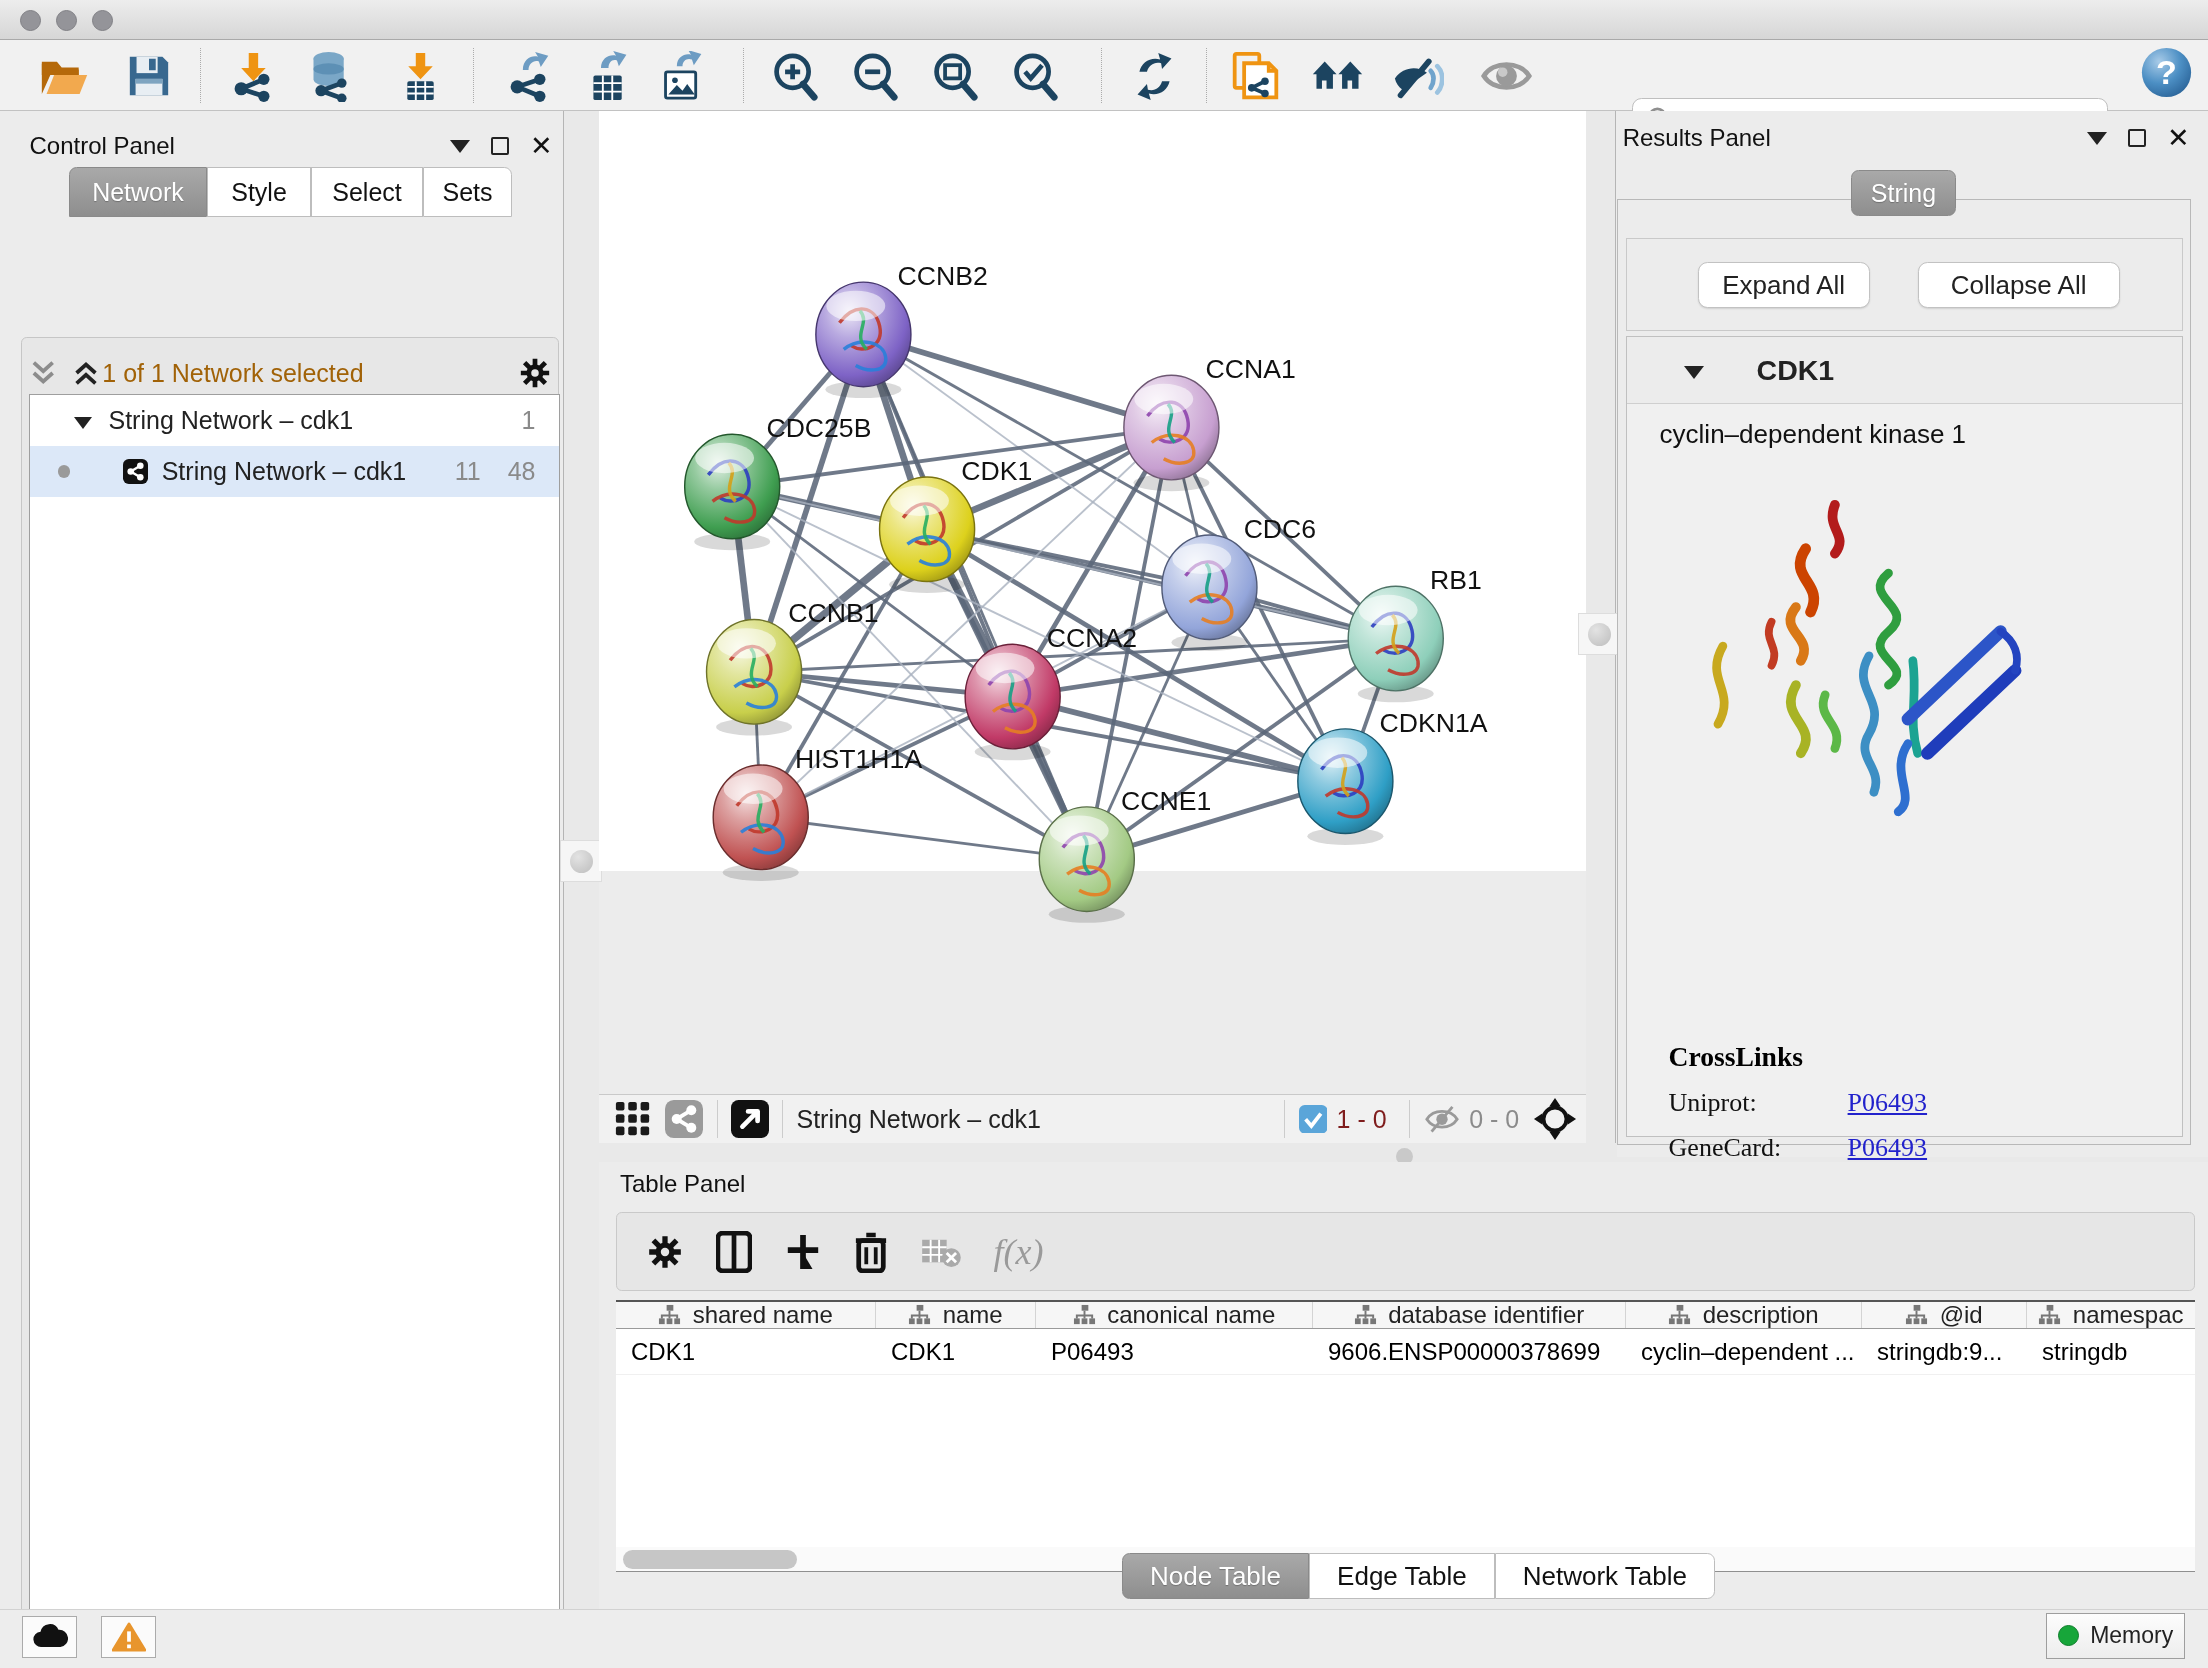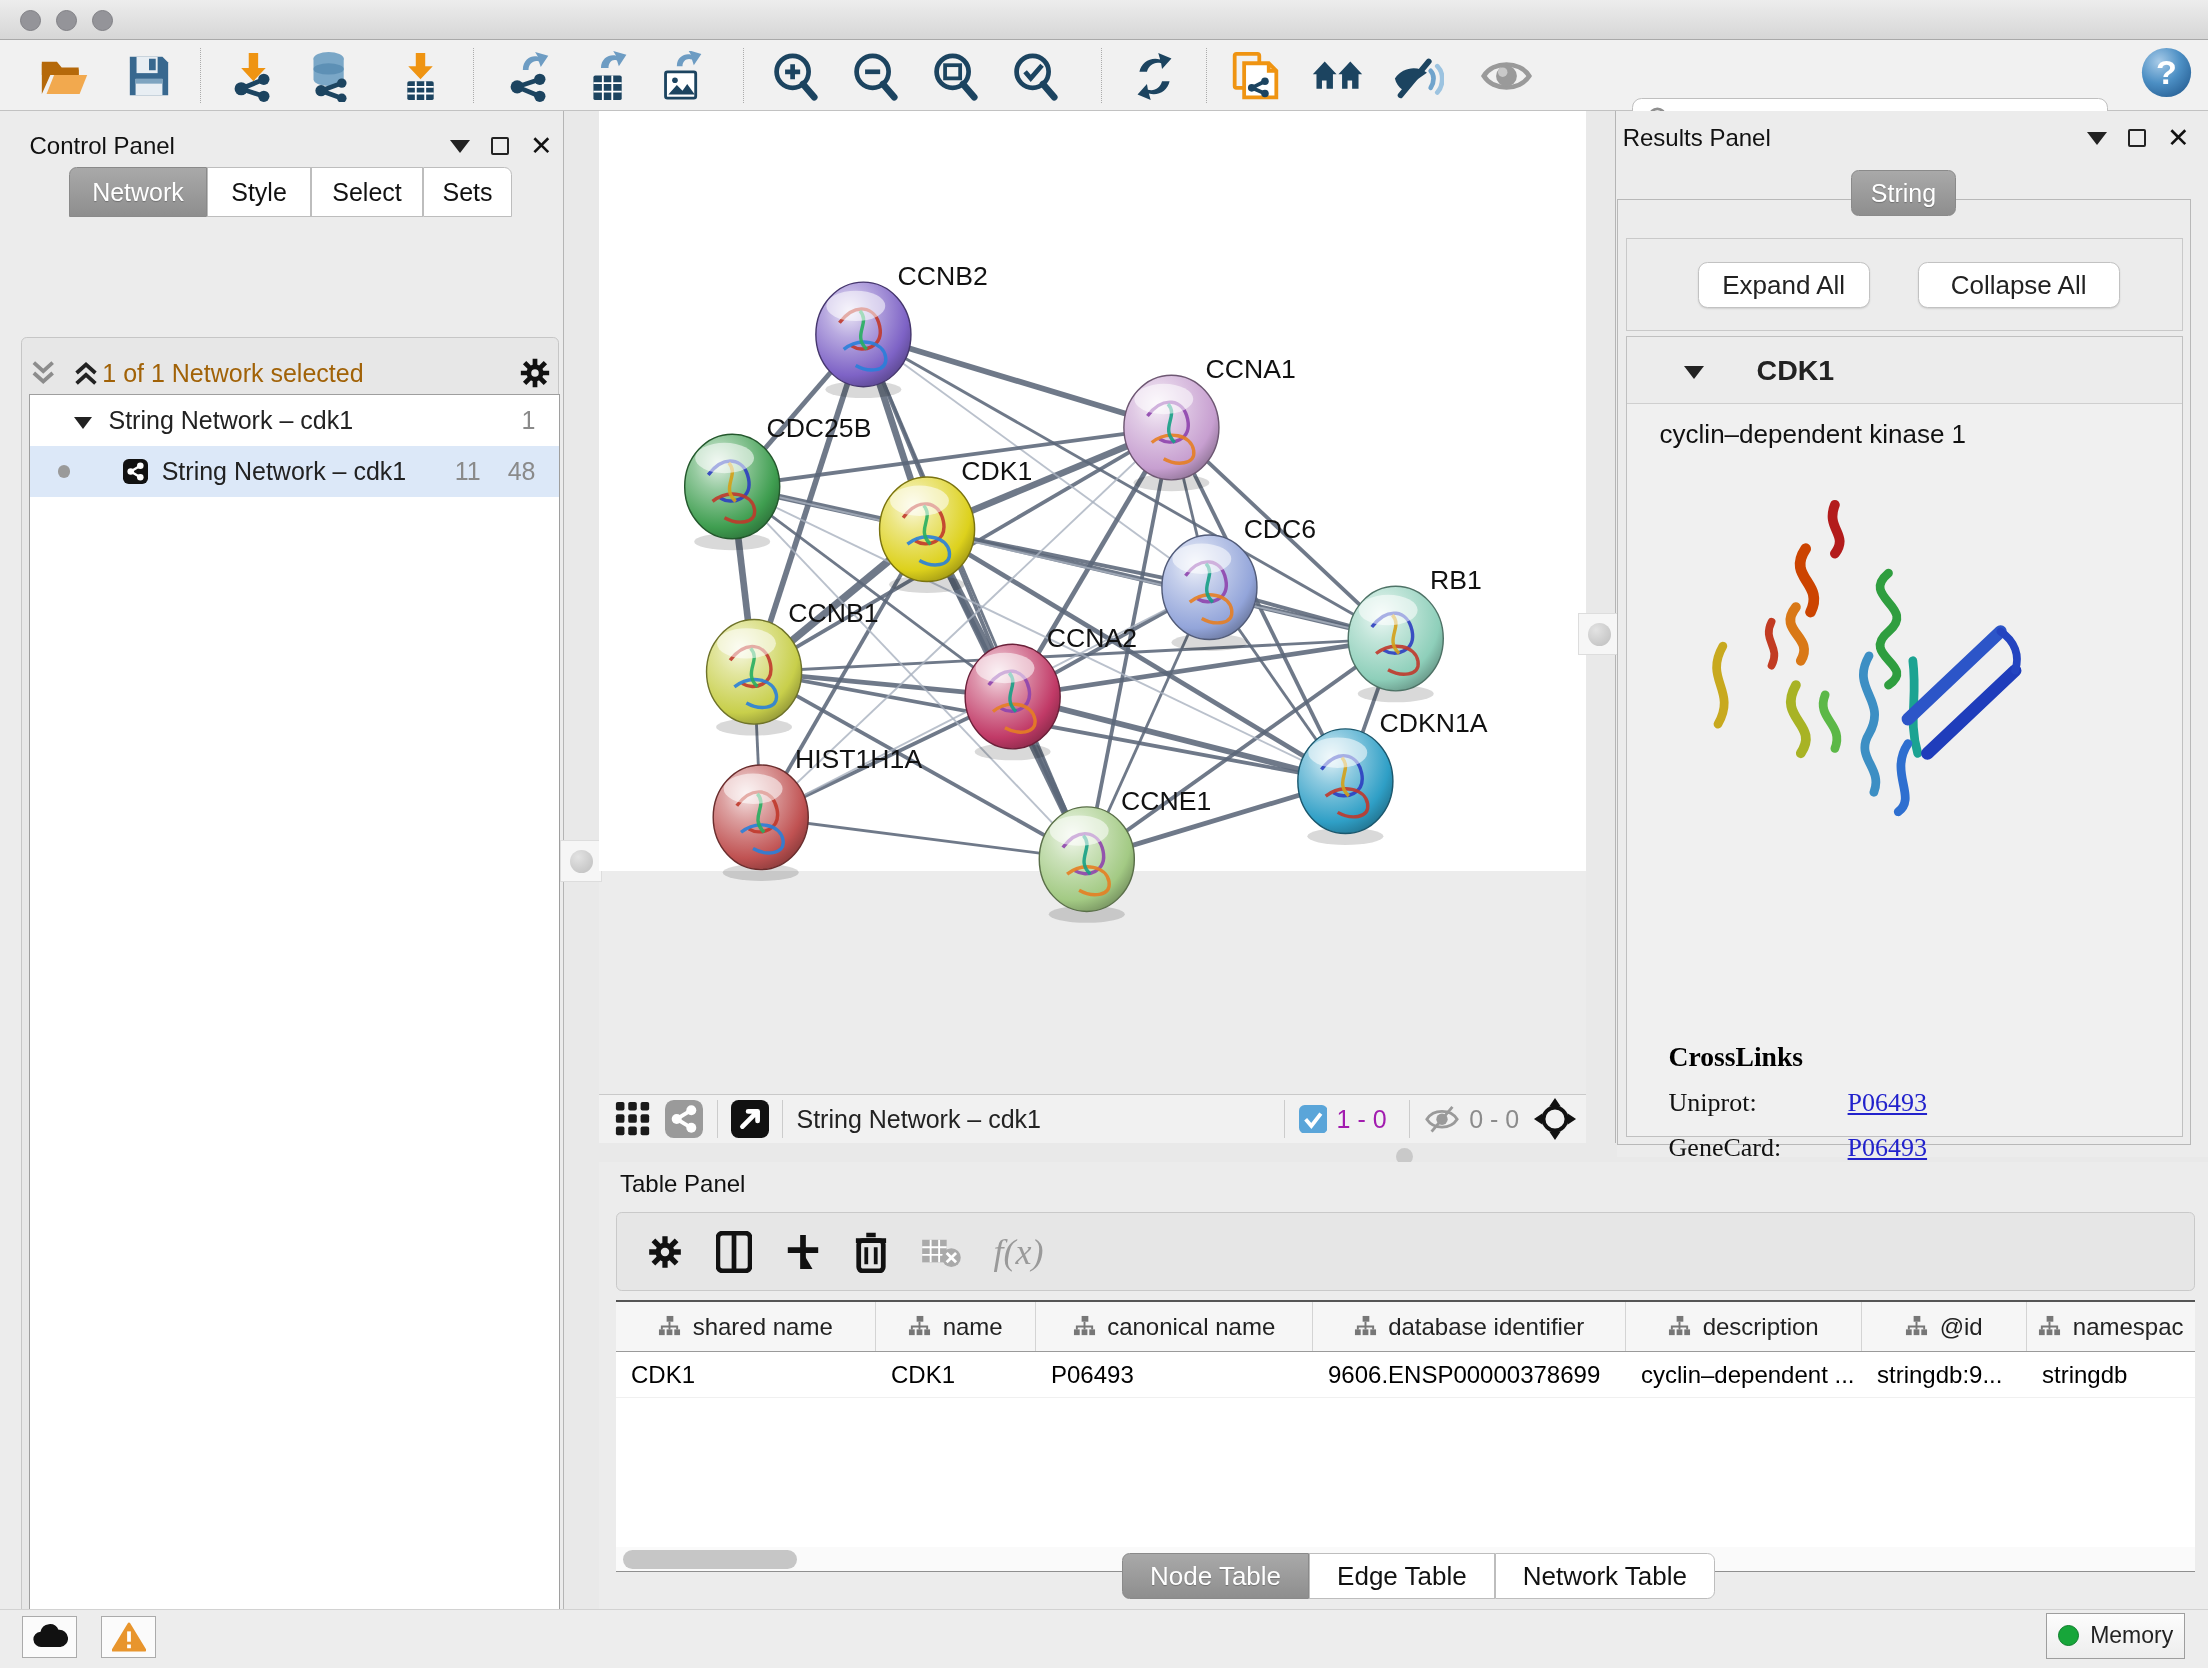--- a/index.html
+++ b/index.html
@@ -91,21 +91,21 @@
   .cl-label{width:179px;color:#111;}
   .cl-link{color:#2222cc;text-decoration:underline;}
 
   
   #table-panel{left:599px;top:1162px;width:1609px;height:447px;background:#ececec;}
   #tp-toolbar{position:absolute;left:17px;top:50px;width:1579px;height:79px;
     background:#e6e6e6;border:1px solid #c9c9c9;border-radius:5.7px;display:flex;
     align-items:center;gap:32px;padding-left:28.5px;}
   #tp-table{position:absolute;left:17px;top:138px;width:1579px;height:247px;background:#fff;
     border-top:2.9px solid #555;overflow:hidden;}
-  #tp-header{display:flex;height:50px;background:#f6f6f6;border-bottom:1px solid #9a9a9a;}
+  #tp-header{display:flex;height:27px;background:#f6f6f6;border-bottom:1px solid #9a9a9a;}
   .th{display:flex;align-items:center;justify-content:center;gap:11.4px;font-size:24px;
     color:#222;border-right:1px solid #d4d4d4;overflow:hidden;white-space:nowrap;}
   #tp-row{display:flex;height:46px;border-bottom:1px solid #f0f0f0;}
   .td{font-size:24px;color:#000;padding-left:15px;display:flex;align-items:center;
     overflow:hidden;white-space:nowrap;}
   #tp-scroll{position:absolute;left:17px;top:385px;width:1579px;height:25px;background:#fafafa;
     border-bottom:1.9px solid #8f8f8f;}
   #tp-thumb{position:absolute;left:6.7px;top:2.9px;width:174px;height:19px;border-radius:9.5px;background:#c6c6c6;}
   #tp-tabs{position:absolute;left:523px;top:391px;display:flex;}
   .tp-tab{height:46px;padding:0 27px;display:flex;align-items:center;font-size:26px;}
@@ -627,21 +627,21 @@
       <rect x="0" y="0" width="40" height="40" rx="8" fill="#111"></rect>
       <path d="M12 28 L28 12 M28 12 h-10 M28 12 v10" stroke="#fff" stroke-width="5" stroke-linecap="round"></path>
     </svg>
     <span class="nsb-sep"></span>
     <span id="nsb-title">String Network – cdk1</span>
     <span class="nsb-sep"></span>
     <svg width="28.5" height="28.5" viewBox="0 0 30 30">
       <rect x="0" y="0" width="30" height="30" rx="6" fill="#5aa5d9"></rect>
       <path d="M7 15 l6 7 10 -13" fill="none" stroke="#fff" stroke-width="4"></path>
     </svg>
-    <span style="font-size:25px;color:#a21caf;margin:0 9.5px;">1 - 0</span>
+    <span style="font-size:25px;color:#7f1d1d;margin:0 9.5px;">1 - 0</span>
     <span class="nsb-sep"></span>
     <svg width="36" height="28.5" viewBox="0 0 38 30">
       <path d="M3 15 C10 4 28 4 35 15 C28 26 10 26 3 15 z" fill="none" stroke="#9a9a9a" stroke-width="3"></path>
       <circle cx="19" cy="15" r="6" fill="#9a9a9a"></circle>
       <path d="M30 2 L8 28" stroke="#9a9a9a" stroke-width="3"></path>
     </svg>
     <span style="font-size:25px;color:#8b8b8b;margin:0 9.5px;">0 - 0</span>
     <svg width="44" height="44" viewBox="0 0 46 46" style="margin:0 9.5px 0 3.8px">
       <circle cx="23" cy="23" r="12" fill="none" stroke="#111" stroke-width="4"></circle>
       <path d="M23 1 l6 9 h-12 z M45 23 l-9 6 v-12 z M23 45 l-6 -9 h12 z M1 23 l9 -6 v12 z" fill="#111"></path>

